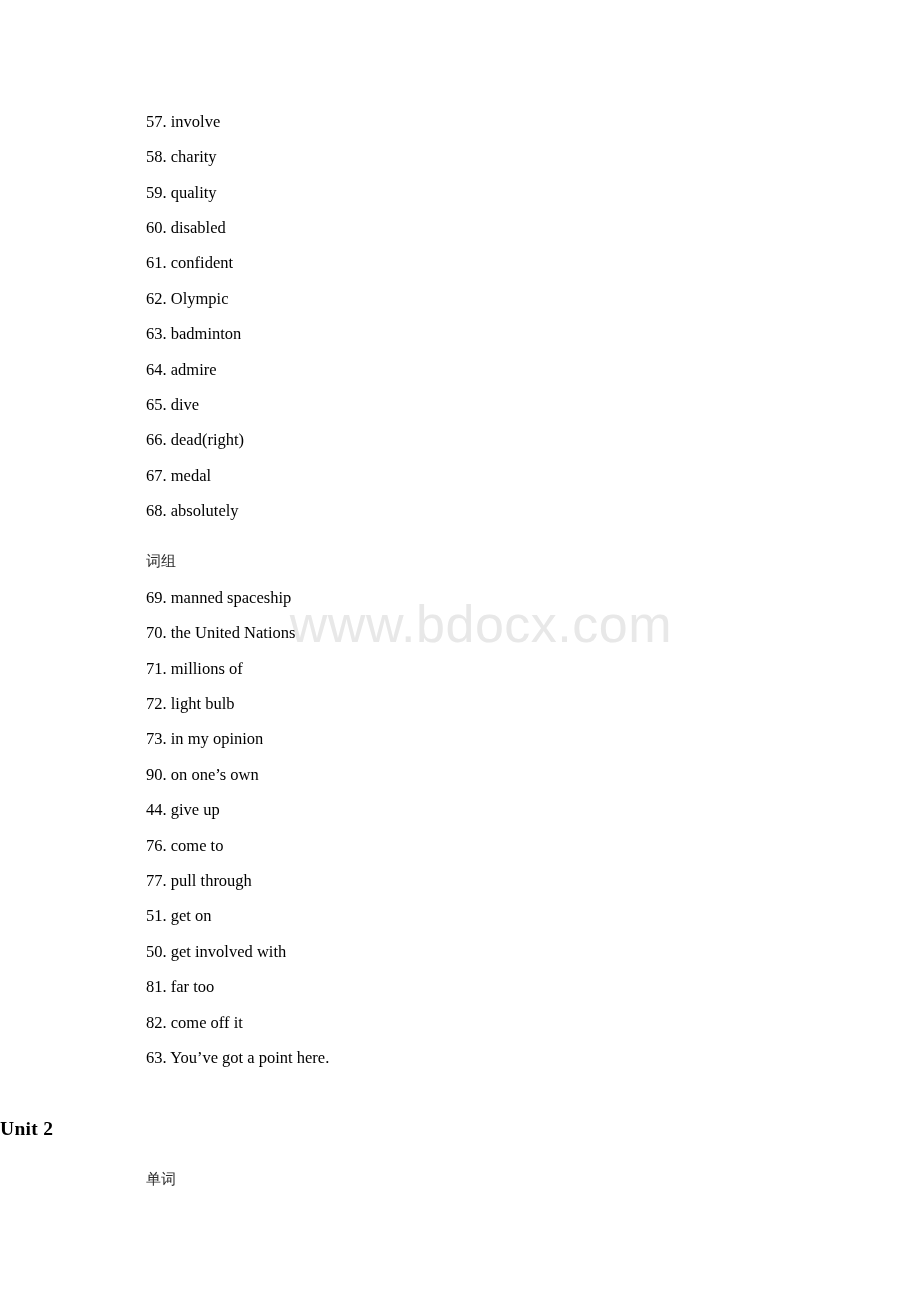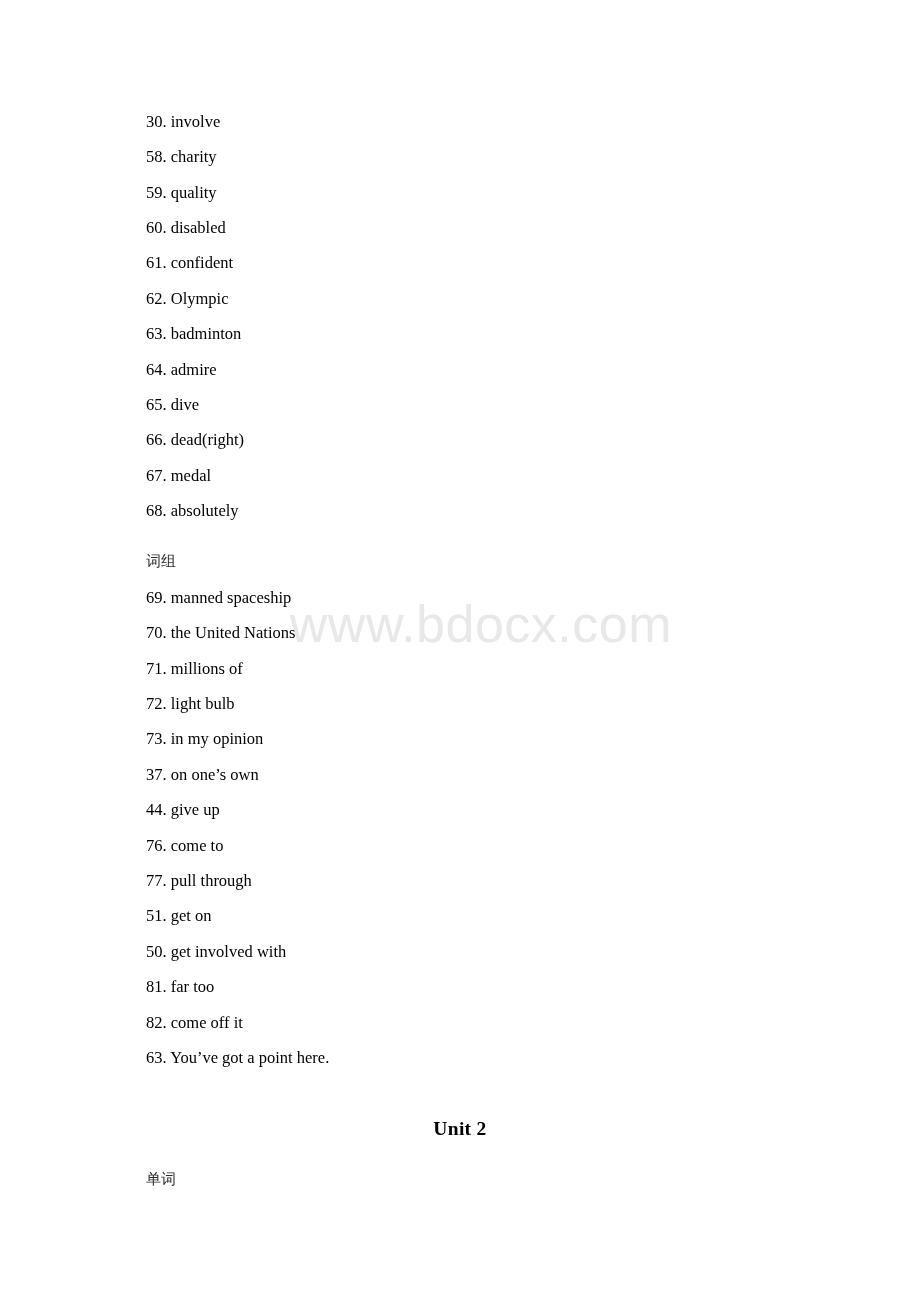--- a/index.html
+++ b/index.html
@@ -75,42 +75,42 @@
 
   .spacer-line {
     height: 35.4px;
   }
 
   .unit-heading {
     font-size: 19.5px;
     font-weight: bold;
     line-height: 35.4px;
     height: 35.4px;
-    text-align: center;
+    text-align: left;
     padding-left: 0;
     padding-right: 0;
     width: 920px;
     letter-spacing: 0.3px;
   }
 </style>
 </head>
 <body>
 
 <div id="page">
 
   <div id="watermark">www.bdocx.com</div>
 
   <div id="content">
 
     <div class="spacer-line"></div>
     <div class="spacer-line"></div>
     <div style="height:33px"></div>
 
     <div class="block">
-      <div class="entry">30. involve</div>
+      <div class="entry">57. involve</div>
       <div class="entry">58. charity</div>
       <div class="entry">59. quality</div>
       <div class="entry">60. disabled</div>
       <div class="entry">61. confident</div>
       <div class="entry">62. Olympic</div>
       <div class="entry">63. badminton</div>
       <div class="entry">64. admire</div>
       <div class="entry">65. dive</div>
       <div class="entry">66. dead(right)</div>
       <div class="entry">67. medal</div>
@@ -118,21 +118,21 @@
     </div>
 
     <div class="block">
       <div class="cn-label">词组</div>
 
       <div class="entry">69. manned spaceship</div>
       <div class="entry">70. the United Nations</div>
       <div class="entry">71. millions of</div>
       <div class="entry">72. light bulb</div>
       <div class="entry">73. in my opinion</div>
-      <div class="entry">37. on one’s own</div>
+      <div class="entry">90. on one’s own</div>
       <div class="entry">44. give up</div>
       <div class="entry">76. come to</div>
       <div class="entry">77. pull through</div>
       <div class="entry">51. get on</div>
       <div class="entry">50. get involved with</div>
       <div class="entry">81. far too</div>
       <div class="entry">82. come off it</div>
       <div class="entry">63. You’ve got a point here.</div>
     </div>
 

